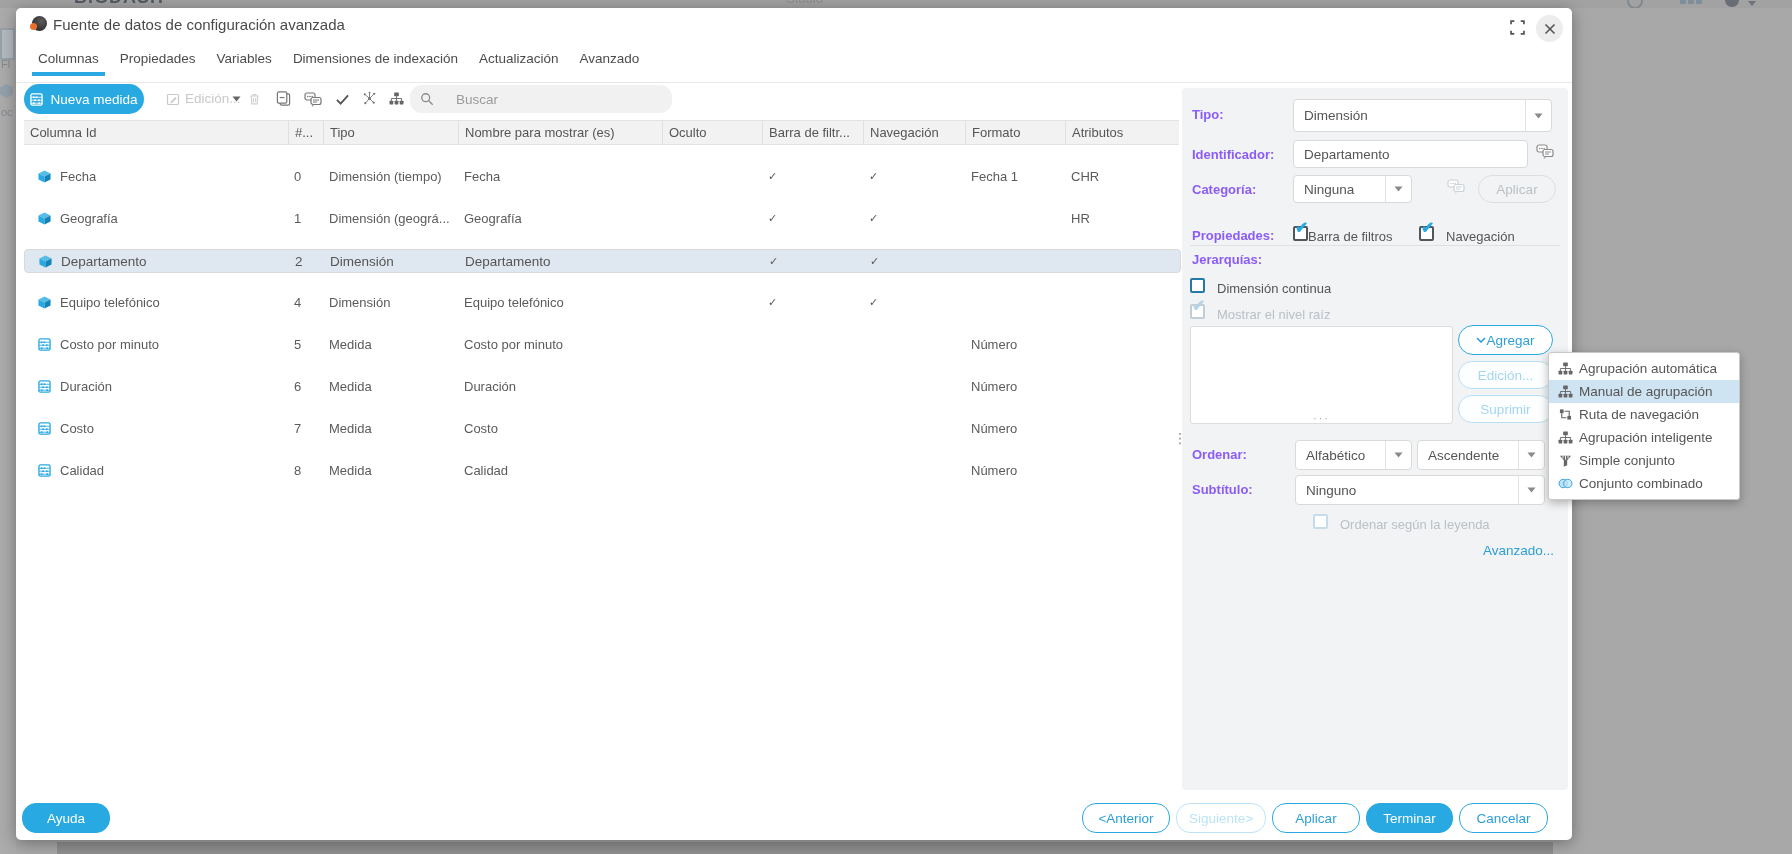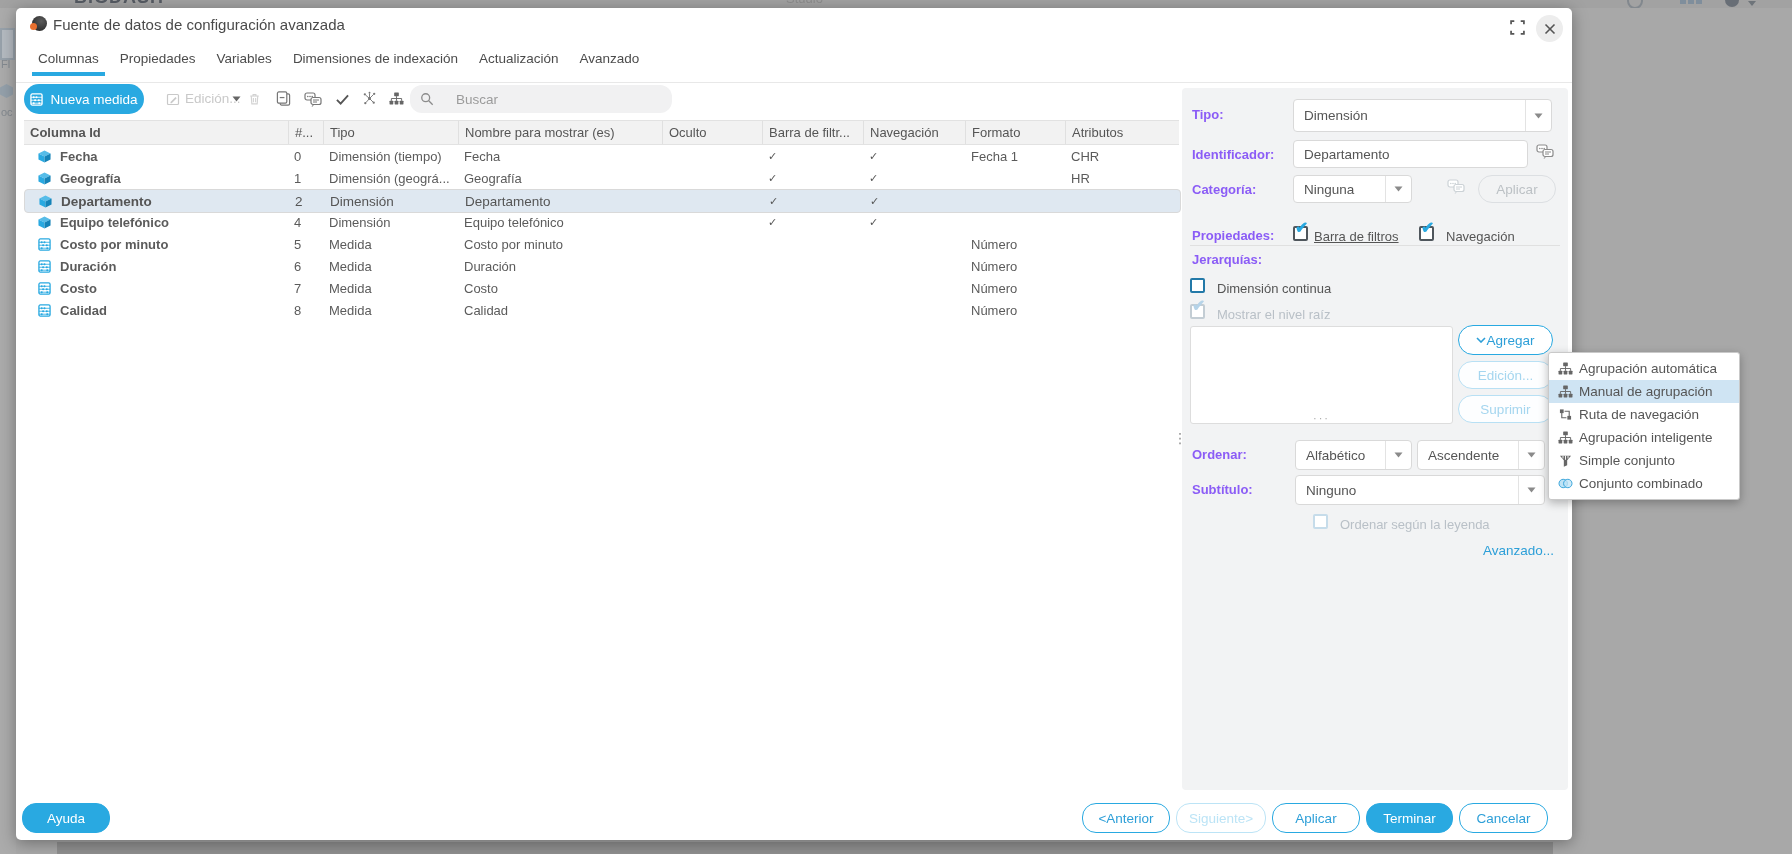--- a/index.html
+++ b/index.html
@@ -44,25 +44,25 @@
   .search{position:absolute;left:394px;top:1px;width:262px;height:28px;background:#f1f1f2;border-radius:12px;
           display:flex;align-items:center;padding:0 10px;gap:20px;color:#8b8b8b;}
   .search input{border:none;background:transparent;outline:none;font-size:13.5px;color:#555;width:100%;font-family:inherit;}
   .search input::placeholder{color:#9b9b9b;}
   
   .table{position:absolute;left:8px;top:112px;width:1155px;font-size:13px;}
   .thead{display:flex;height:23px;background:#f2f2f2;border-top:1px solid #e2e2e2;border-bottom:1px solid #e2e2e2;}
   .th{display:flex;align-items:center;padding-left:6px;box-sizing:border-box;color:#555;border-left:1px solid #e0e0e0;
       white-space:nowrap;overflow:hidden;cursor:pointer;}
   .th:first-child{border-left:none;}
-  .trow{display:flex;height:22px;color:#5b5b5b;cursor:pointer;}
+  .trow{display:flex;height:22px;color:#5b5b5b;cursor:pointer;margin-top:20px;}
   .trow.sel{background:#dfe8f1;}
   .td{display:flex;align-items:center;padding-left:6px;box-sizing:border-box;white-space:nowrap;overflow:hidden;}
   .td.chk{font-size:11px;color:#555;}
-  .c0{width:264px;font-weight:bold;}.c1{width:35px;}.c2{width:135px;}.c3{width:204px;}.c4{width:100px;}
+  .c0{width:264px;}.c1{width:35px;}.c2{width:135px;}.c3{width:204px;}.c4{width:100px;}
   .c5{width:101px;}.c6{width:102px;}.c7{width:100px;}.c8{width:114px;}
   .td.c0{padding-left:14px;}
   .td.c0 .lbl{margin-left:9px;}
   .ic{display:flex;color:#29a9e1;}
   .splitter{position:absolute;left:1157px;top:422px;color:#8f8f8f;font-size:14px;cursor:col-resize;}
   
   .panel{position:absolute;left:1166px;top:80px;width:386px;height:702px;background:#f2f3f4;border-radius:4px;font-size:13px;}
   .panel *{box-sizing:border-box;}
   .plabel{position:absolute;font-weight:700;color:#8b5cf6;white-space:nowrap;}
   .sel{position:absolute;background:#fff;border:1px solid #d9d9d9;border-radius:4px;display:flex;align-items:center;
@@ -530,21 +530,21 @@
             <rect x="7" y="5.5" width="10" height="7" rx="2" fill="#fff" stroke="currentColor" stroke-width="1.2"></rect>
             <line x1="9" y1="8" x2="15" y2="8" stroke="currentColor" stroke-width="1"></line>
             <line x1="9" y1="10" x2="13" y2="10" stroke="currentColor" stroke-width="1"></line>
             <path d="M9.5 12.5 8.2 14.6" stroke="currentColor" stroke-width="1" fill="none"></path>
           </svg>
         </span>
       <div id="btn-aplicar">Aplicar</div>
 
       <span class="plabel" style="left:10px;top:140px;">Propiedades:</span>
       <span class="cb checked" style="left:111px;top:138px;"></span>
-      <span class="cblabel" style="left:132px;top:141px;text-decoration:underline;">Barra de filtros</span>
+      <span class="cblabel" style="left:126px;top:141px;">Barra de filtros</span>
       <span class="cb checked" style="left:237px;top:138px;"></span>
       <span class="cblabel" style="left:264px;top:141px;">Navegación</span>
 
       <div class="pdivider"></div>
       <span class="plabel" style="left:10px;top:164px;">Jerarquías:</span>
 
       <span class="cb blue" style="left:8px;top:190px;"></span>
       <span class="cblabel" style="left:35px;top:193px;">Dimensión continua</span>
       <span class="cb dis checked" style="left:8px;top:216px;"></span>
       <span class="cblabel dim" style="left:35px;top:219px;">Mostrar el nivel raíz</span>

